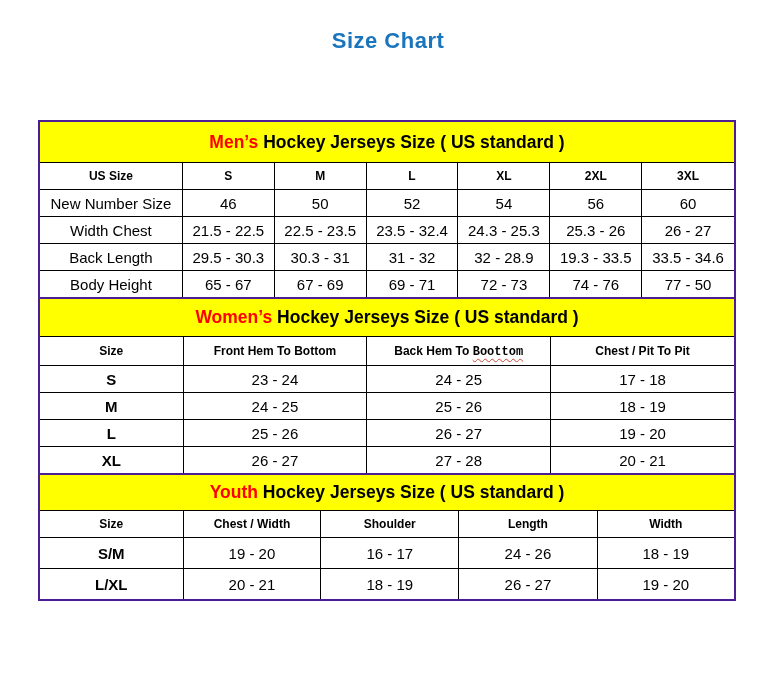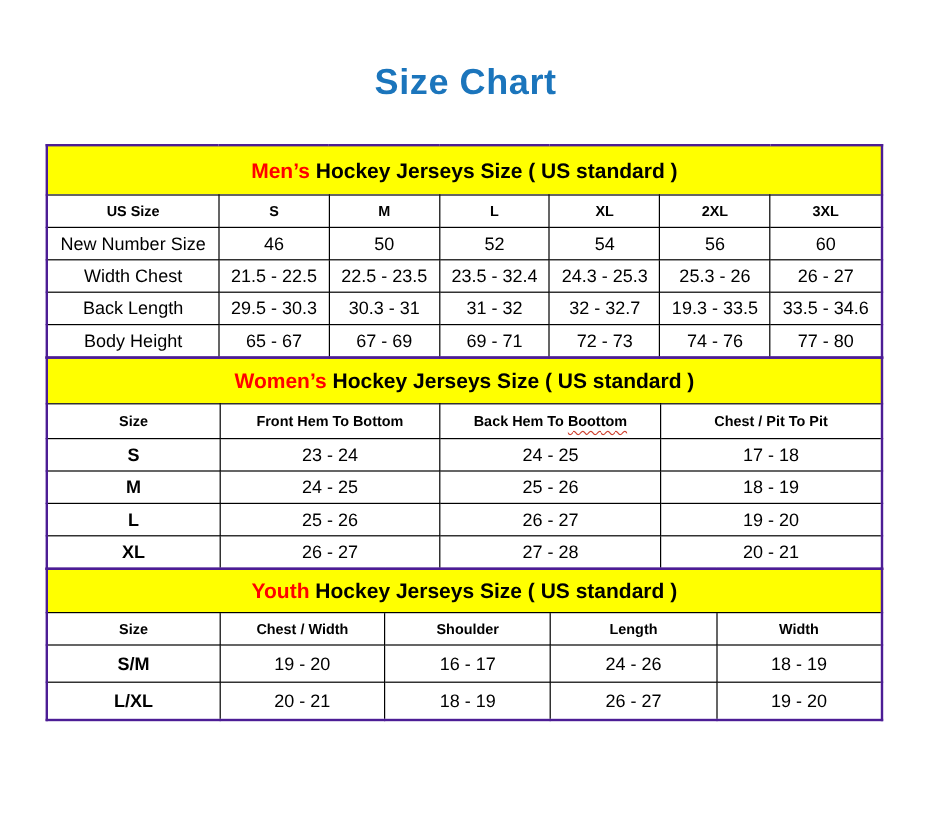--- a/index.html
+++ b/index.html
@@ -13,23 +13,23 @@
     overflow: hidden;
   }
   .page {
     position: relative;
     width: 776px;
     height: 692px;
     background: #ffffff;
   }
   .title {
     margin: 0;
-    padding-top: 52px;
+    padding-top: 28px;
     text-align: center;
-    font-size: 30px;
+    font-size: 22px;
     font-weight: 800;
     color: #1b75bc;
     letter-spacing: 0.5px;
   }
   .chart-wrap {
     position: absolute;
     left: 38px;
     top: 120px;
     width: 698px;
   }
@@ -66,20 +66,21 @@
   .youth  tr.header-row td { height: 26px; }
   .youth  tr.data-row td   { height: 30px; }
   td.row-label-bold { font-weight: 700; }
   .squiggle {
     text-decoration-line: underline;
     text-decoration-style: wavy;
     text-decoration-color: #cf4332;
     text-decoration-thickness: 1px;
     text-underline-offset: 3px;
     text-decoration-skip-ink: none;
+    font-family: Liberation Mono, monospace;
   }
 </style>
 </head>
 <body>
 
 <div class="page">
 
   <h1 class="title">Size Chart</h1>
 
   <div class="chart-wrap">
@@ -123,32 +124,32 @@
         <td>23.5 - 32.4</td>
         <td>24.3 - 25.3</td>
         <td>25.3 - 26</td>
         <td>26 - 27</td>
       </tr>
       <tr class="data-row">
         <td>Back Length</td>
         <td>29.5 - 30.3</td>
         <td>30.3 - 31</td>
         <td>31 - 32</td>
-        <td>32 - 32.7</td>
+        <td>32 - 28.9</td>
         <td>19.3 - 33.5</td>
         <td>33.5 - 34.6</td>
       </tr>
       <tr class="data-row">
         <td>Body Height</td>
         <td>65 - 67</td>
         <td>67 - 69</td>
         <td>69 - 71</td>
         <td>72 - 73</td>
         <td>74 - 76</td>
-        <td>77 - 80</td>
+        <td>77 - 50</td>
       </tr>
     </tbody>
       </table>
 
     <table class="womens stacked">
       <colgroup>
         <col style="width:20.7%">
           <col style="width:26.4%">
           <col style="width:26.4%">
           <col style="width:26.5%">

